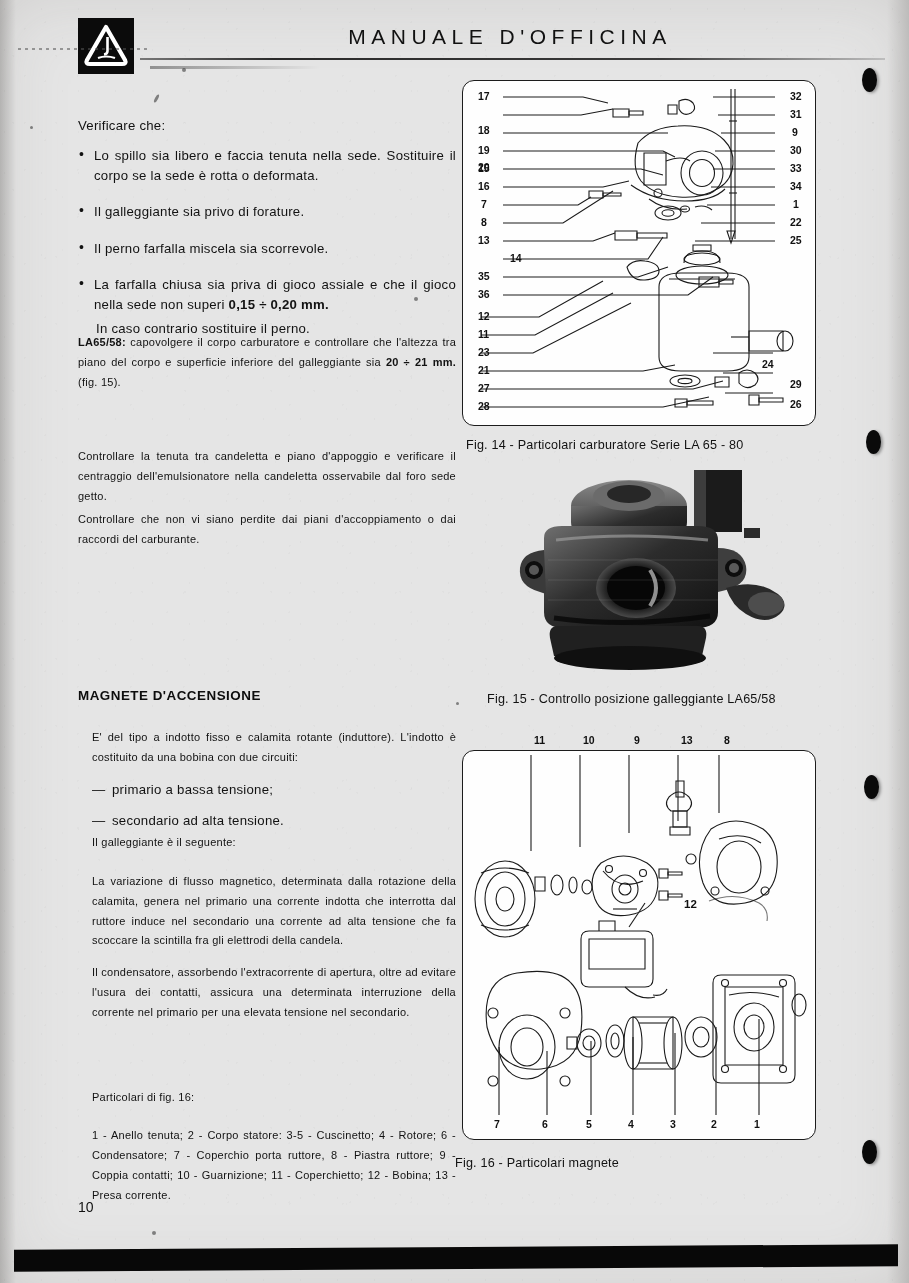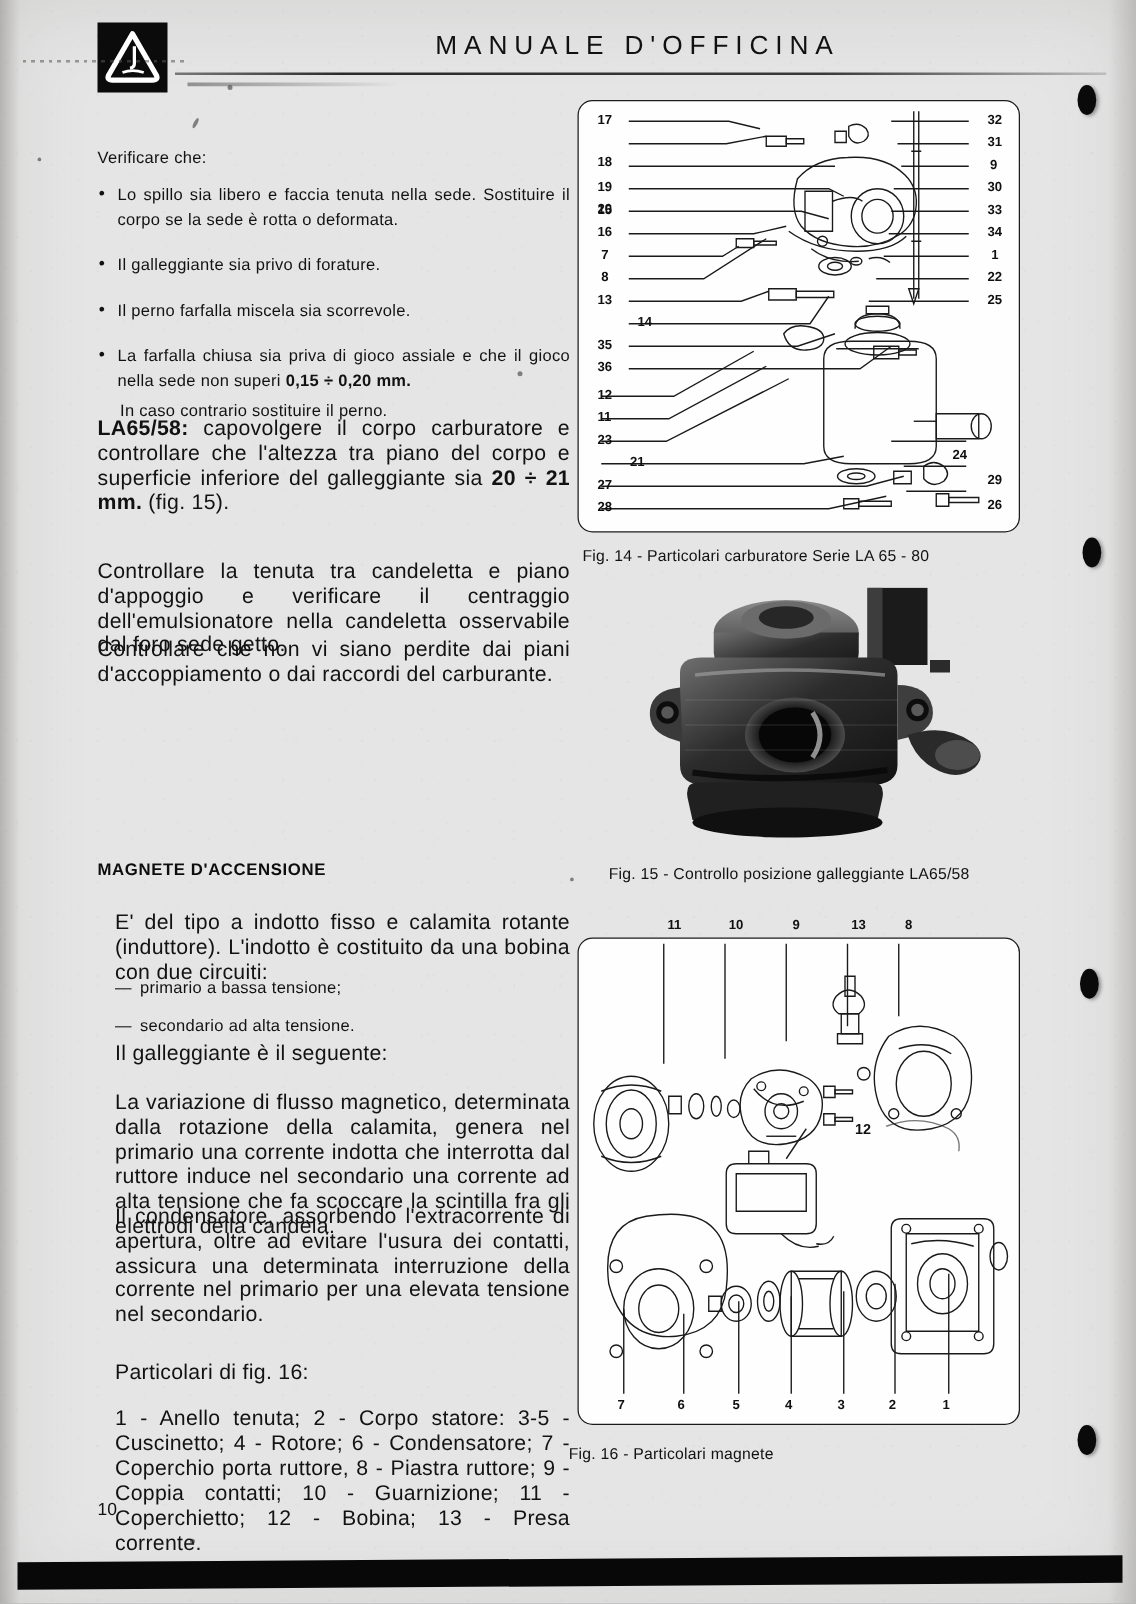--- a/index.html
+++ b/index.html
@@ -44,21 +44,21 @@
   .col-left{left:78px;width:372px;}
   .intro{top:116px;}
   ul.checks{margin:0;padding:0;list-style:none;position:absolute;left:78px;top:146px;width:378px;}
   ul.checks li{position:relative;padding-left:16px;margin-bottom:17px;
     font-size:13.2px;line-height:19.6px;color:#121212;letter-spacing:.25px;text-align:justify;}
   ul.checks li:before{content:"•";position:absolute;left:1px;top:-1px;font-size:14px;}
   .sub-note{margin-top:4px;padding-left:2px;display:block;}
   b{font-weight:700;}
 
   .para{position:absolute;left:78px;width:378px;text-align:justify;
-    font-size:17px;line-height:19.8px;color:#121212;letter-spacing:.25px;}
+    font-size:11px;line-height:19.8px;color:#121212;letter-spacing:.25px;}
 
   .section-title{position:absolute;left:78px;font-weight:700;font-size:13.4px;
     letter-spacing:.5px;color:#0d0d0d;}
   .indent{left:92px;width:364px;}
   ul.dash{margin:0;padding:0;list-style:none;position:absolute;left:92px;width:360px;}
   ul.dash li{position:relative;padding-left:20px;margin-bottom:11px;font-size:13.2px;
     line-height:19.6px;color:#121212;letter-spacing:.25px;}
   ul.dash li:before{content:"—";position:absolute;left:0;top:0;}
 
   .page-num{position:absolute;left:78px;top:1199px;font-size:14px;color:#111;}
@@ -261,21 +261,21 @@
   <div class="cal" style="left:790px;top:144px;">30</div>
   <div class="cal" style="left:790px;top:162px;">33</div>
   <div class="cal" style="left:790px;top:180px;">34</div>
   <div class="cal" style="left:793px;top:198px;">1</div>
   <div class="cal" style="left:790px;top:216px;">22</div>
   <div class="cal" style="left:790px;top:234px;">25</div>
 
   <div class="cal" style="left:478px;top:310px;">12</div>
   <div class="cal" style="left:478px;top:328px;">11</div>
   <div class="cal" style="left:478px;top:346px;">23</div>
-  <div class="cal" style="left:478px;top:364px;margin-left:26px;">21</div>
+  <div class="cal" style="left:478px;top:364px;">21</div>
   <div class="cal" style="left:478px;top:382px;">27</div>
   <div class="cal" style="left:478px;top:400px;">28</div>
 
   <div class="cal" style="left:762px;top:358px;text-align:center;">24</div>
   <div class="cal" style="left:790px;top:378px;">29</div>
   <div class="cal" style="left:790px;top:398px;">26</div>
 
   <div class="figcap" style="left:466px;top:438px;">Fig. 14 - Particolari carburatore Serie LA 65 - 80</div>
 
   <div class="photo">

